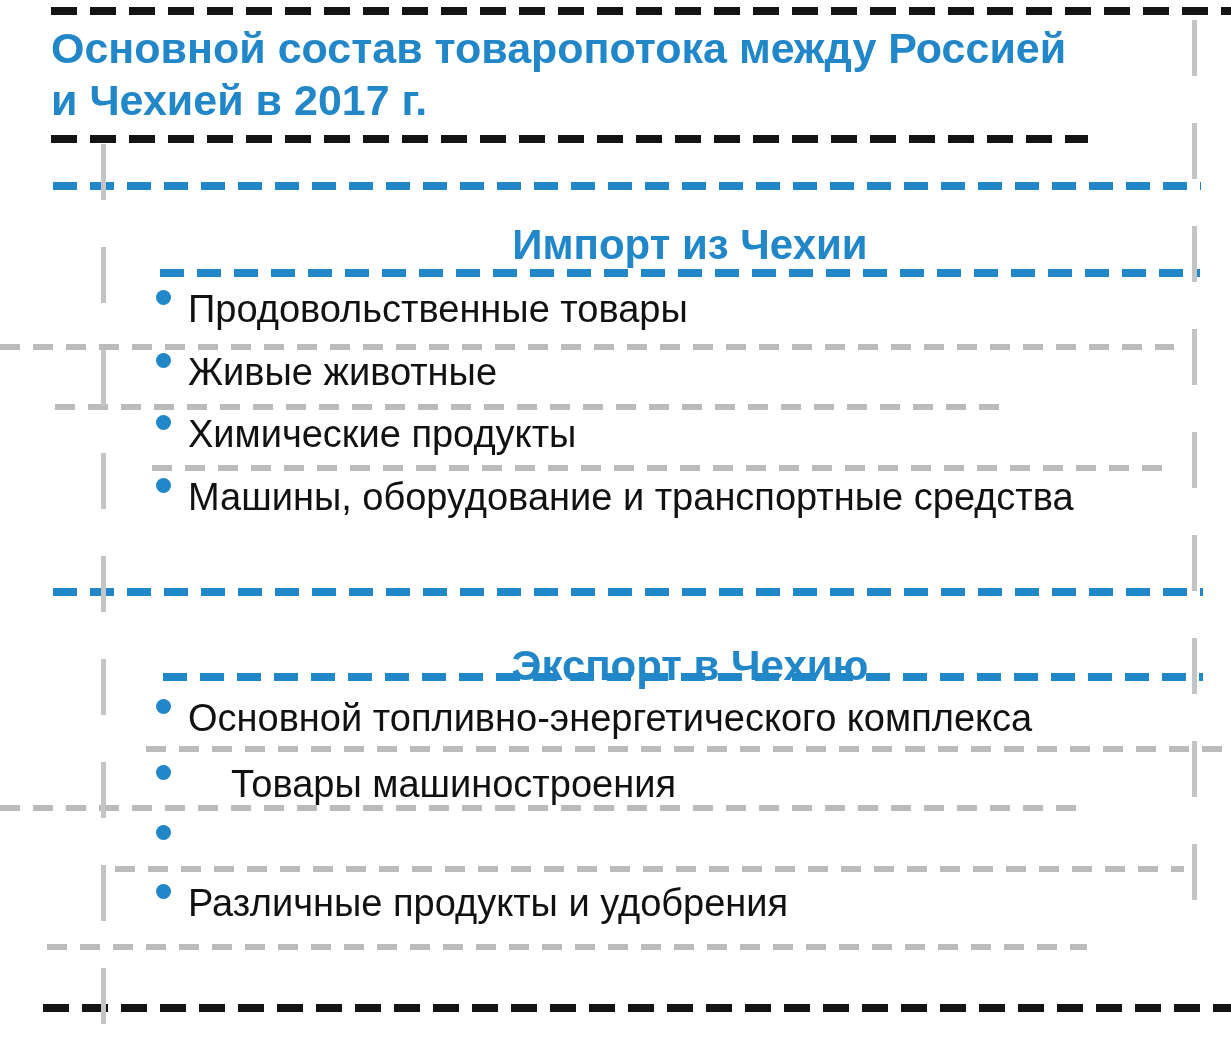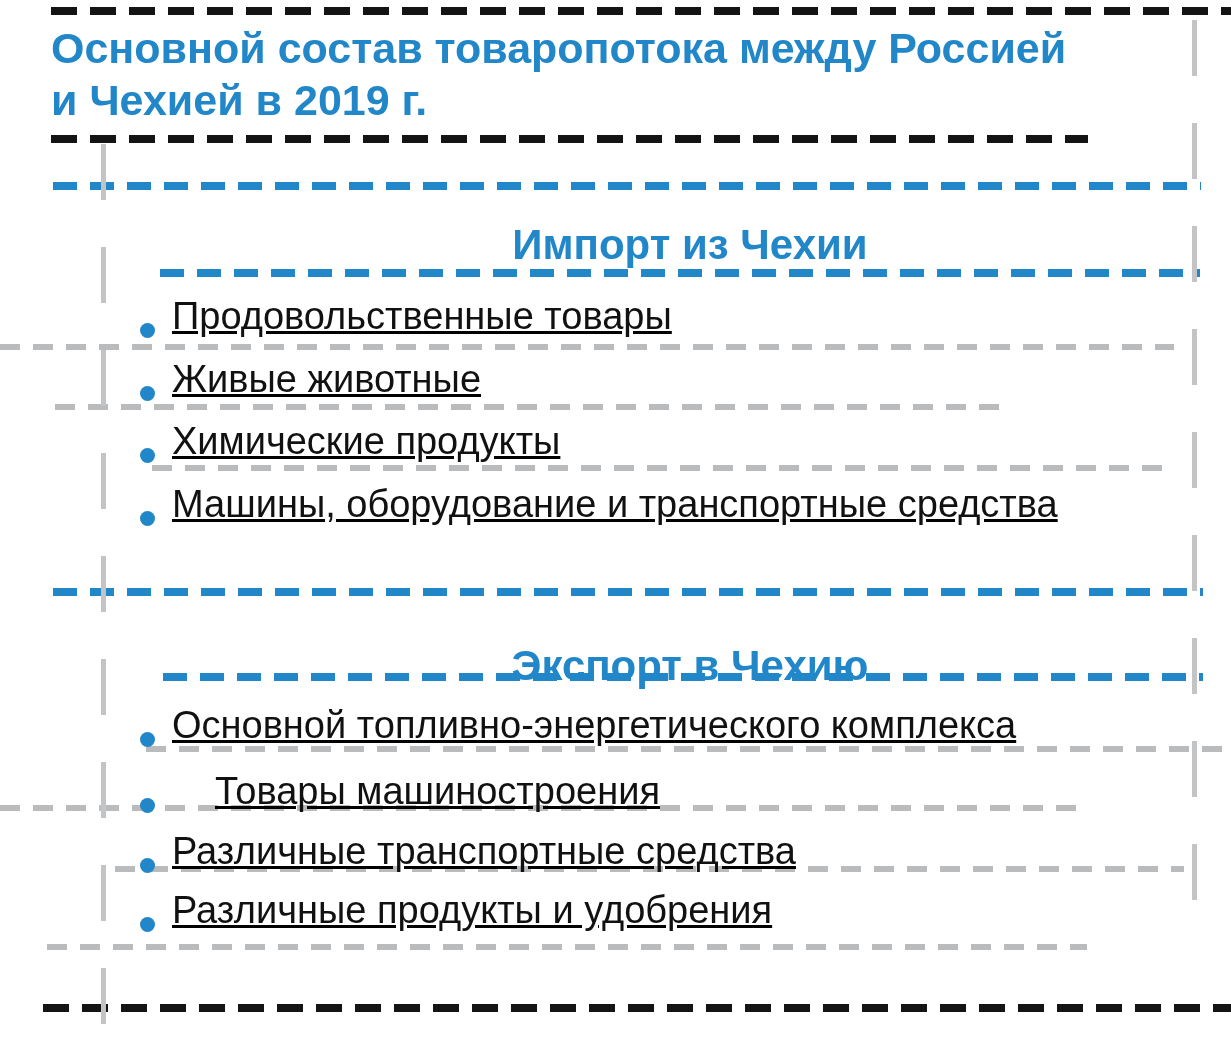--- a/index.html
+++ b/index.html
@@ -27,22 +27,22 @@
   .page-title{
     position:absolute;left:51px;top:22px;width:1100px;
     color:var(--accent);font-size:43px;font-weight:bold;line-height:1.22;
     letter-spacing:0px;margin:0;
   }
   .section-heading{
     position:absolute;left:160px;width:1030px;text-align:center;
     color:var(--accent);font-size:42px;font-weight:bold;line-height:52px;margin:15px;
   }
   .row{
-    position:absolute;left:140px;height:50px;width:1040px;
-    display:flex;align-items:flex-end;text-decoration:underline;
+    position:absolute;left:156px;height:50px;width:1040px;
+    display:flex;align-items:flex-start;
   }
   .bullet{
     width:15px;height:15px;border-radius:50%;
     background:var(--accent);flex:0 0 15px;margin-right:17px;margin-top:2px;
   }
   .item-text{
     color:var(--text);font-size:38px;font-weight:400;white-space:nowrap;
   }
 </style>
 </head>
@@ -61,21 +61,21 @@
   <div class="hl blue" style="top:673px;left:163px;width:1040px;"></div>
   <div class="hl gray" style="top:746px;left:146px;width:1082px;"></div>
   <div class="hl gray" style="top:805px;left:0px;width:1087px;"></div>
   <div class="hl gray" style="top:866px;left:115px;width:1069px;"></div>
   <div class="hl gray" style="top:944px;left:47px;width:1040px;"></div>
   <div class="hl black" style="top:1004px;left:43px;width:1188px;"></div>
 
   <div class="vl" style="left:101px;top:144px;height:894px;"></div>
   <div class="vl" style="left:1192px;top:20px;height:880px;"></div>
 
-  <h1 class="page-title"><span>Основной состав товаропотока между Россией</span><br><span>и Чехией в 2019 г.</span></h1>
+  <h1 class="page-title"><span>Основной состав товаропотока между Россией</span><br><span>и Чехией в 2017 г.</span></h1>
 
   <h2 class="section-heading" style="top:204px;">Импорт из Чехии</h2>
 
   <div class="row" style="top:288px;">
     <span class="bullet"></span>
     <span class="item-text">Продовольственные товары</span>
   </div>
   <div class="row" style="top:351px;">
     <span class="bullet"></span>
     <span class="item-text">Живые животные</span>
@@ -94,20 +94,19 @@
   <div class="row" style="top:697px;">
     <span class="bullet"></span>
     <span class="item-text">Основной топливно-энергетического комплекса</span>
   </div>
   <div class="row" style="top:763px;gap:43px;">
     <span class="bullet"></span>
     <span class="item-text">Товары машиностроения</span>
   </div>
   <div class="row" style="top:823px;">
     <span class="bullet"></span>
-    <span class="item-text">Различные транспортные средства</span>
   </div>
   <div class="row" style="top:882px;">
     <span class="bullet"></span>
     <span class="item-text">Различные продукты и удобрения</span>
   </div>
 
 </div>
 
 </body></html>

